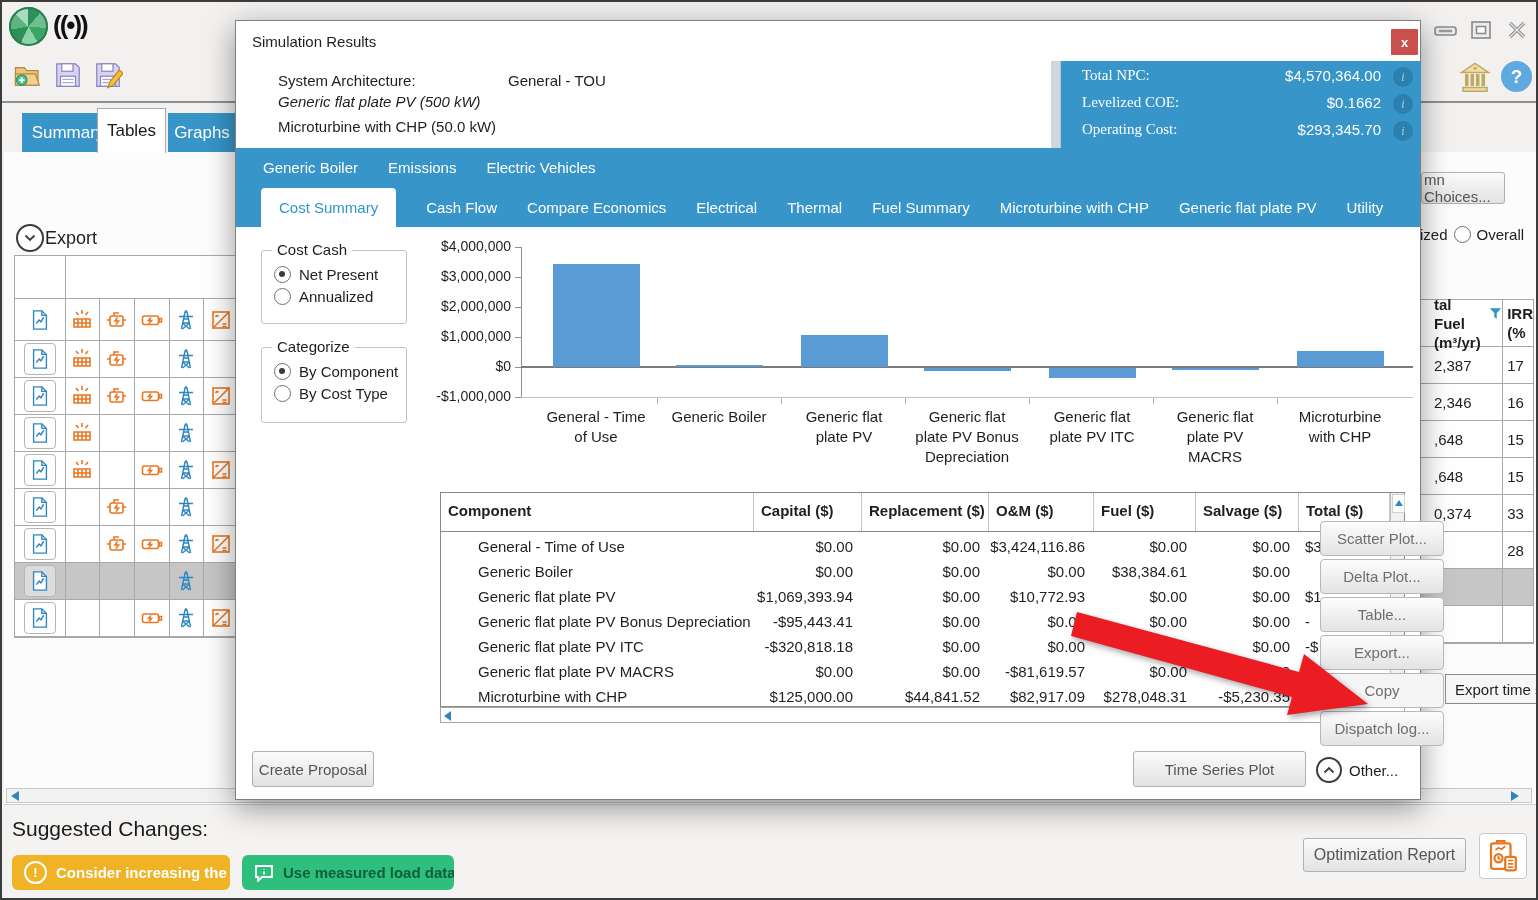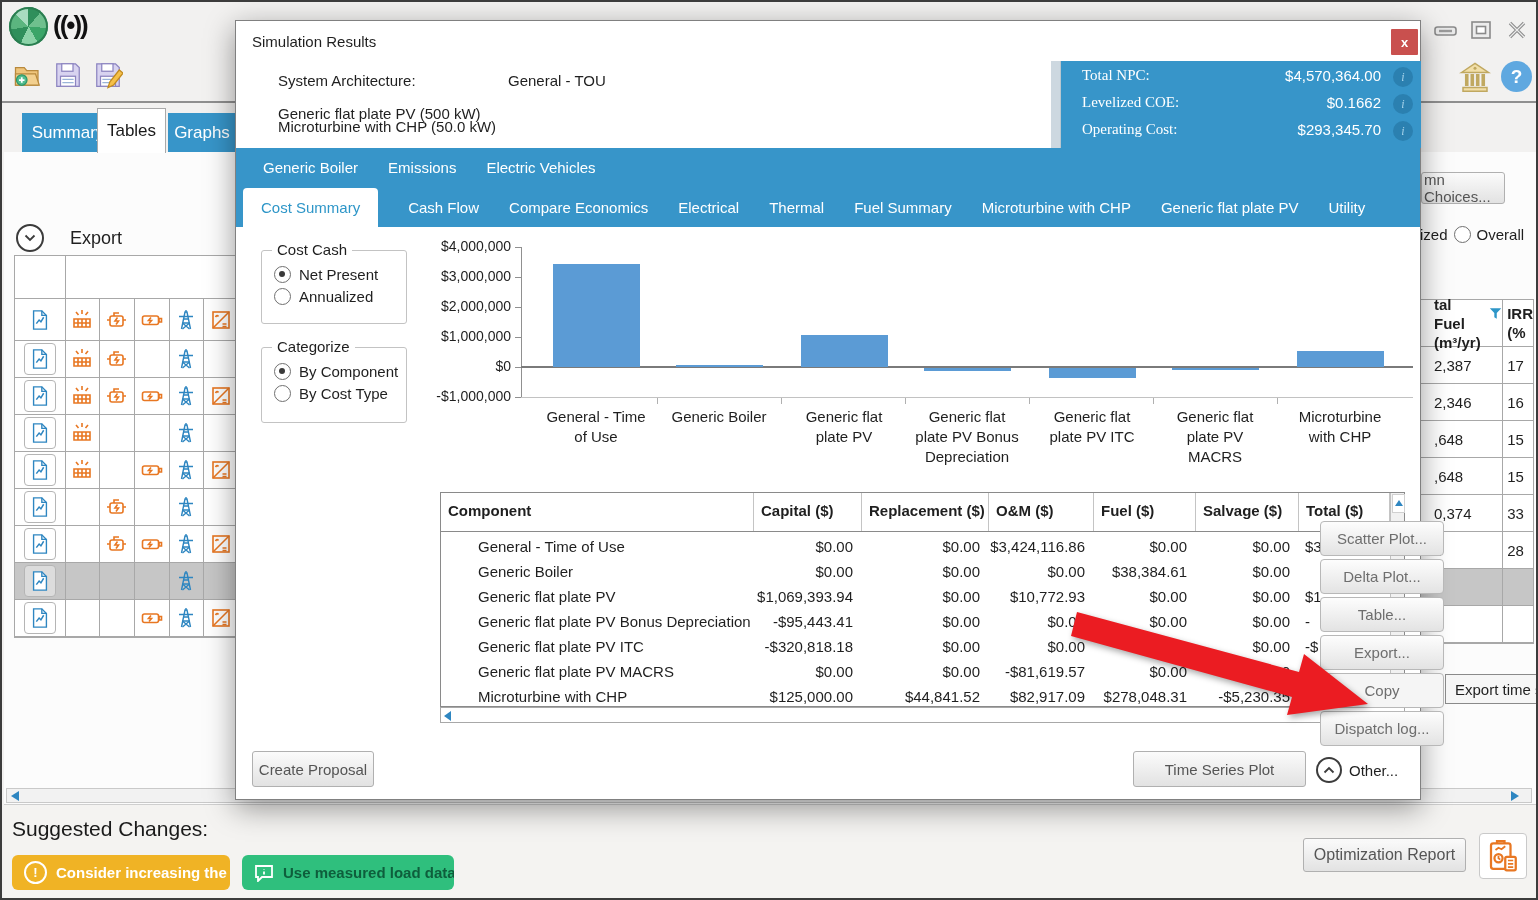--- a/index.html
+++ b/index.html
@@ -19,21 +19,21 @@
   #broadcast{left:51px;top:8px;font-size:26px;font-weight:700;letter-spacing:-2px;color:#111;}
   .toolbtn{width:32px;height:32px;display:flex;align-items:center;justify-content:center;}
   #tb-open{left:10px;top:57px;} #tb-save{left:50px;top:57px;} #tb-saveas{left:90px;top:57px;}
   #top-divider{left:0;top:99px;width:1538px;height:2px;background:#8f8f8f;}
   .bgtab{top:111px;height:39px;background:var(--blue);color:#fff;font-size:17px;
     display:flex;align-items:center;justify-content:center;}
   #tab-summary{left:20px;width:92px;} #tab-graphs{left:166px;width:68px;}
   #tab-tables{left:95px;top:106px;height:45px;width:69px;background:#fff;color:#1a1a1a;
     border:1px solid #a9a9a9;border-bottom:none;z-index:2;box-sizing:border-box;}
   #workspace{left:2px;top:150px;width:1534px;height:652px;background:#fcfcfc;}
-  #export-ctl{left:14px;top:222px;display:flex;align-items:center;gap:26px;font-size:18px;}
+  #export-ctl{left:14px;top:222px;display:flex;align-items:center;gap:1px;font-size:18px;}
   .circle-toggle{width:24px;height:24px;border:2px solid #3c3c3c;border-radius:50%;
     display:flex;align-items:center;justify-content:center;background:#fff;}
   
   #left-grid{left:12px;top:253px;width:226px;border:1px solid var(--border);background:#fff;box-sizing:border-box;}
   .lg-row{display:flex;}
   .lg-cell{border-right:1px solid var(--border);border-bottom:1px solid var(--border);
     display:flex;align-items:center;justify-content:center;box-sizing:border-box;}
   .lg-c0{width:51px;} .lg-c{width:35px;}
   .lg-head .lg-cell{height:43px;} .lg-iconhead .lg-cell{height:42px;} .lg-data .lg-cell{height:37px;}
   .lg-row.sel .lg-cell{background:#c6c6c6;}
@@ -74,33 +74,33 @@
   #help{left:1499px;top:59px;width:31px;height:31px;border-radius:50%;background:#5FA8E0;color:#fff;
     font-weight:700;font-size:19px;display:flex;align-items:center;justify-content:center;}
   
   #dialog{left:233px;top:18px;width:1186px;height:780px;background:#fff;border:1px solid #808080;
     box-shadow:0 8px 28px rgba(0,0,0,.4);z-index:10;box-sizing:border-box;}
   #dlg-title{left:16px;top:12px;font-size:15px;}
   #dlg-close{left:1155px;top:8px;width:27px;height:26px;background:#C9504E;color:#fff;font-size:13px;
     font-weight:700;display:flex;align-items:center;justify-content:center;border-radius:1px;}
   .syslbl{font-size:15px;}
   #sys-label{left:42px;top:51px;} #sys-value{left:272px;top:51px;}
-  #sys-l2{left:42px;top:84px;} #sys-l3{left:42px;top:97px;}
+  #sys-l2{left:42px;top:72px;font-style:italic;} #sys-l3{left:42px;top:97px;}
   #metrics{left:815px;top:40px;width:370px;height:87px;background:var(--blue);}
   #metrics::before{content:'';position:absolute;left:0;top:0;width:9px;height:87px;background:#cdd8e0;border-right:1px solid #b9c6cf;}
   .metric-row{position:absolute;left:0;width:100%;height:22px;color:#fff;font-size:15px;}
   .metric-row .ml{position:absolute;left:31px;font-family:Liberation Serif, serif;} .metric-row .mv{position:absolute;right:40px;}
   .metric-row .mi{position:absolute;right:8px;top:0;width:20px;height:20px;border-radius:50%;
     background:#2B80B0;color:#a5d2ea;font-size:12px;font-style:italic;font-family:"Liberation Serif",serif;
     display:flex;align-items:center;justify-content:center;}
   #dlg-tabs{left:0;top:127px;width:1184px;height:79px;background:var(--blue);}
   #dlg-tabs1{position:absolute;left:27px;top:11px;display:flex;gap:30px;color:#fff;font-size:15px;}
   #dlg-tabs2{position:absolute;left:7px;top:40px;height:39px;display:flex;gap:30px;color:#fff;font-size:15px;align-items:stretch;}
   #dlg-tabs2 .t2{display:flex;align-items:center;}
-  #dlg-tabs2 .t2.active{background:#fff;color:#2E96C8;border-radius:4px 4px 0 0;padding:16px 18px;}
+  #dlg-tabs2 .t2.active{background:#fff;color:#2E96C8;border-radius:4px 4px 0 0;padding:16px 18px;margin-left:18px;}
   .grp{border:1px solid #c3c3c3;border-radius:3px;box-sizing:border-box;padding-top:10px;}
   .grp .legend{position:absolute;top:-10px;left:10px;background:#fff;padding:0 5px;font-size:15px;}
   #grp-cost{left:25px;top:229px;width:146px;height:74px;}
   #grp-cat{left:25px;top:326px;width:146px;height:76px;}
   .radio-row{display:flex;align-items:center;gap:8px;margin:5px 0 0 12px;font-size:15px;}
   .radio{width:15px;height:15px;border:1px solid #707070;border-radius:50%;background:#fff;position:relative;flex:none;}
   .radio.sel::after{content:'';position:absolute;left:3.5px;top:3.5px;width:6px;height:6px;border-radius:50%;background:#3a3a3a;}
   
   .yt{position:absolute;left:140px;width:135px;text-align:right;font-size:14px;}
   .ytick{position:absolute;left:279px;width:7px;height:1px;background:#909090;}

